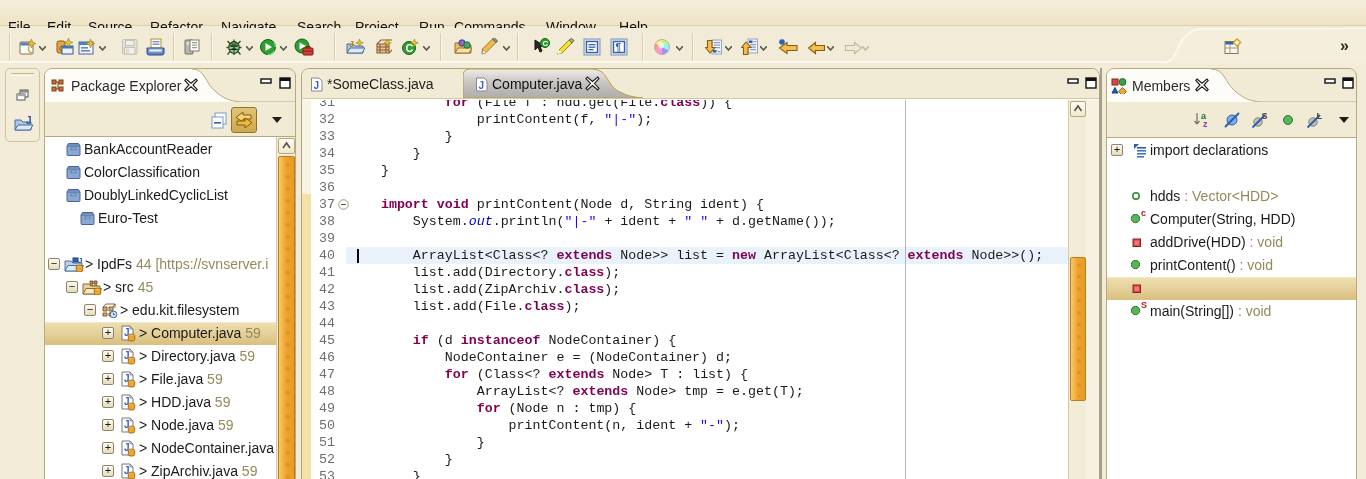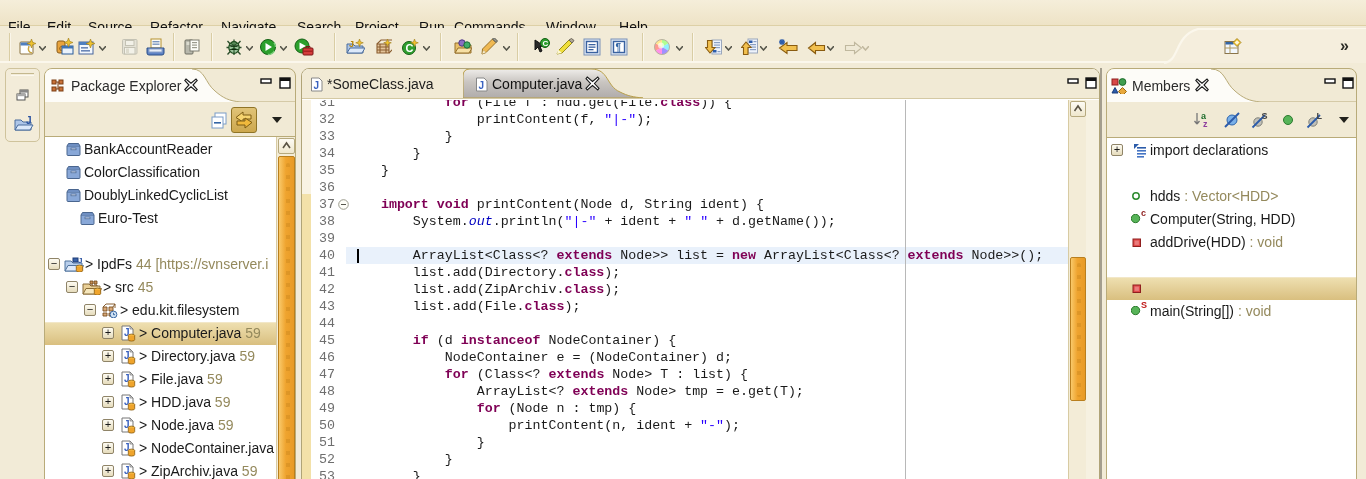--- a/index.html
+++ b/index.html
@@ -632,20 +632,26 @@
         </svg>
         <span class="abs" style="left:34px;top:0px;font-size:9px;font-weight:bold;color:#8f1f1f">c</span>
         <span class="lbl" style="left:43px">Computer(String, HDD)</span>
       </div>
     <div class="trow" style="left:0;top:93px;width:249px">
         <svg class="abs" style="left:25px;top:7px" width="10" height="10">
           <use href="#i-mred"></use>
         </svg>
         <span class="lbl" style="left:43px">addDrive(HDD) <span class="olive">: void</span></span>
       </div>
+    <div class="trow" style="left:0;top:116px;width:249px">
+        <svg class="abs" style="left:24px;top:6px" width="10" height="10">
+          <use href="#i-mgreen"></use>
+        </svg>
+        <span class="lbl" style="left:43px">printContent() <span class="olive">: void</span></span>
+      </div>
     <div class="trow" style="left:0;top:139px;width:249px">
         <svg class="abs" style="left:25px;top:7px" width="10" height="10">
           <use href="#i-mred"></use>
         </svg>
       </div>
     <div class="trow" style="left:0;top:162px;width:249px">
         <svg class="abs" style="left:24px;top:6px" width="10" height="10">
           <use href="#i-mgreen"></use>
         </svg>
         <span class="abs" style="left:34px;top:0px;font-size:9px;font-weight:bold;color:#c01818">S</span>

